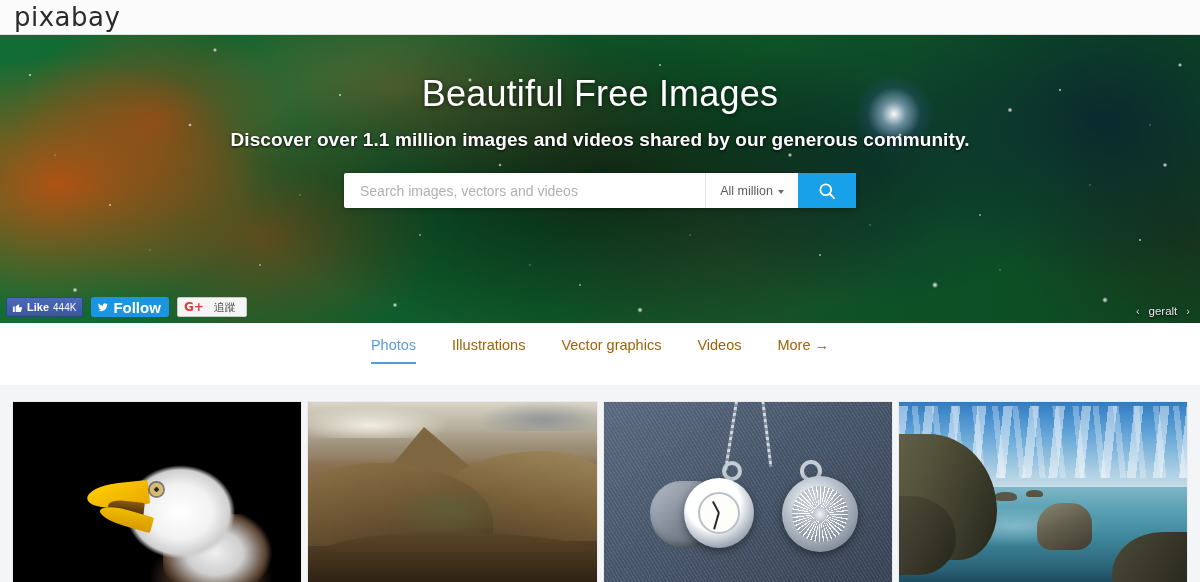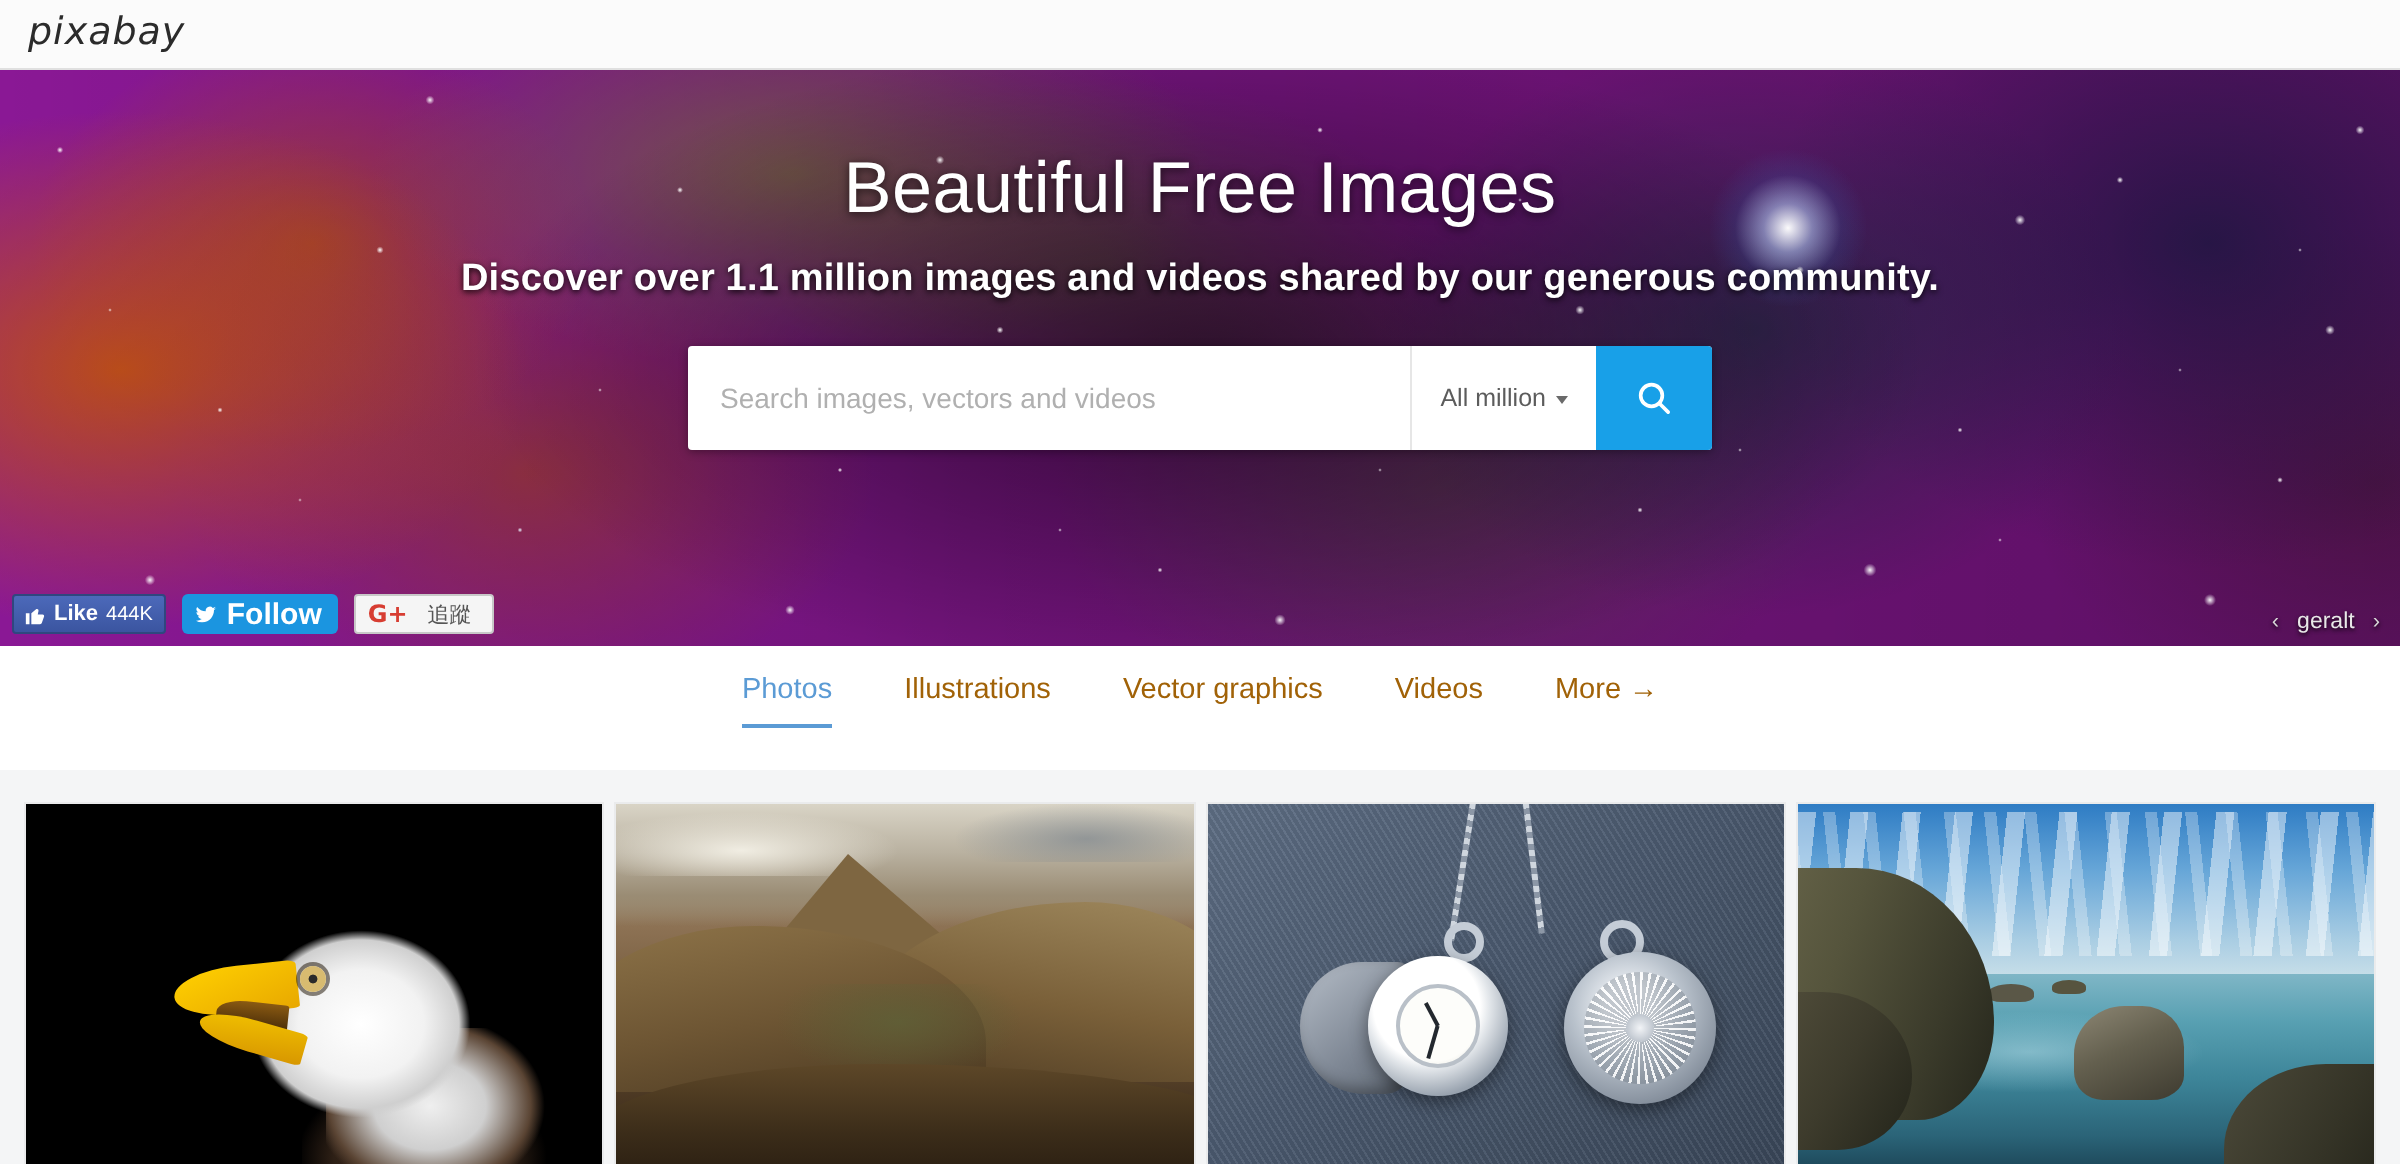--- a/index.html
+++ b/index.html
@@ -14,27 +14,26 @@
   .header {
     position: relative;
     height: 35px;
     background: #fbfbfb;
     border-bottom: 1px solid #e0e0e0;
     display: flex; align-items: center;
     padding: 0 16px 0 14px;
   }
   .logo {
     font-family: "DejaVu Sans", sans-serif;
-    font-size: 19px;
+    font-size: 26px;
     letter-spacing: 0.5px;
     color: #2b2b2b;
     font-weight: 400;
     line-height: 1;
     margin-top: -1px;
-    font-style: italic;
   }
   .header-nav {
     margin-left: auto;
     display: flex; align-items: center; gap: 30px;
   }
   .nav-link {
     font-size: 13.5px;
     color: #3c3c3c;
     text-decoration: none;
     white-space: nowrap;
@@ -48,21 +47,21 @@
     border-top: 4px solid #6a6a6a;
     position: relative; top: 1px;
   }
   .dots { font-size: 17px; color: #4a4a4a; letter-spacing: 1px; line-height: 12px; }
 
   
   .hero {
     position: relative;
     height: 288px;
     overflow: hidden;
-    background: #a21caf;
+    background: #15803d;
   }
   .nebula { position: absolute; inset: 0; }
   .n1 { position:absolute; inset:0;
     background:
       radial-gradient(ellipse 300px 190px at 5% 52%, rgba(226,96,20,0.92), rgba(150,55,10,0) 68%),
       radial-gradient(ellipse 200px 150px at 13% 30%, rgba(205,90,25,0.75), rgba(120,45,10,0) 70%),
       radial-gradient(ellipse 240px 160px at 22% 70%, rgba(190,80,22,0.6), rgba(90,35,8,0) 72%);
   }
   .n2 { position:absolute; inset:0;
     background:
@@ -150,21 +149,21 @@
     margin-top: 14px;
     font-size: 19px;
     color: #ffffff;
     font-weight: 700;
     letter-spacing: 0.1px;
     text-shadow: 0 1px 3px rgba(0,0,0,0.9);
   }
 
   .searchbar {
     margin: 22px auto 0;
-    width: 512px; height: 52px;
+    width: 512px; height: 35px;
     background: #fff;
     border-radius: 2px;
     display: flex; align-items: stretch;
     box-shadow: 0 1px 4px rgba(0,0,0,0.35);
     overflow: hidden;
   }
   .search-input {
     flex: 1;
     border: none; outline: none;
     font-size: 14px;

